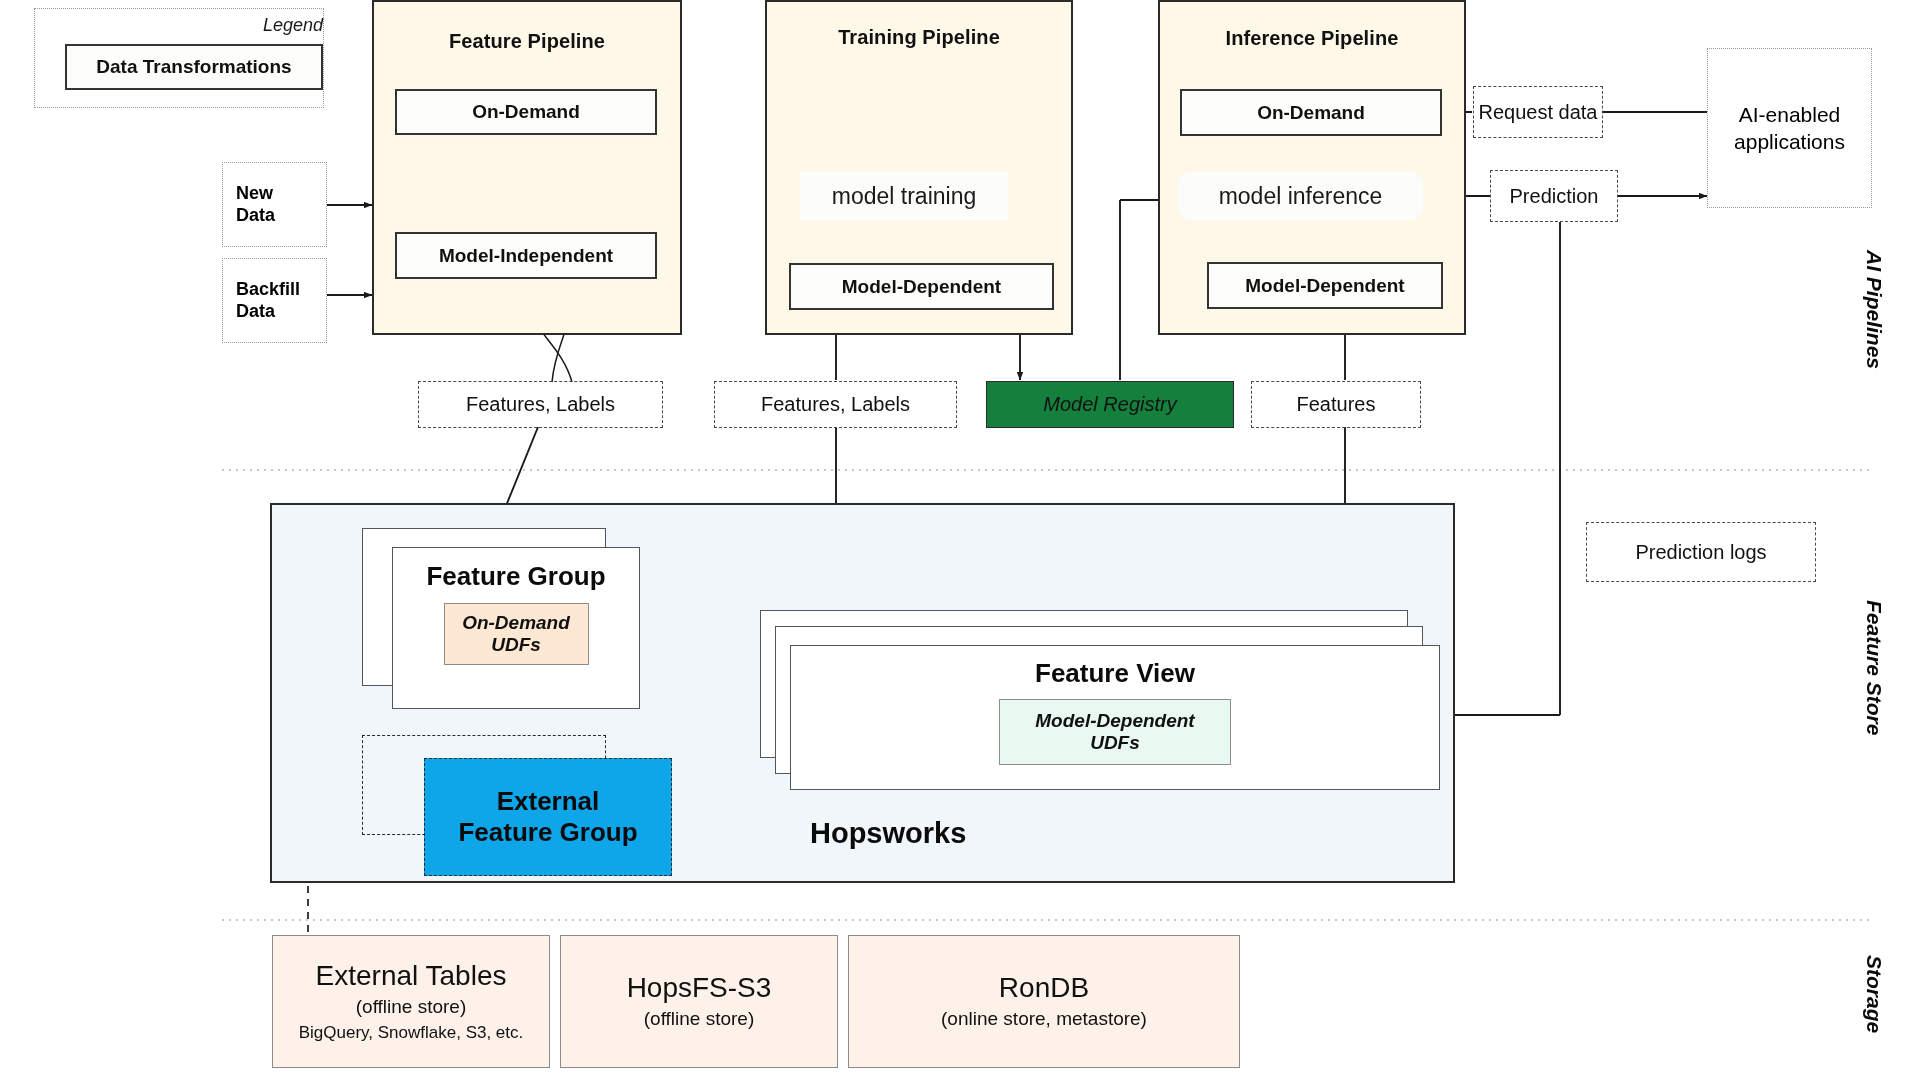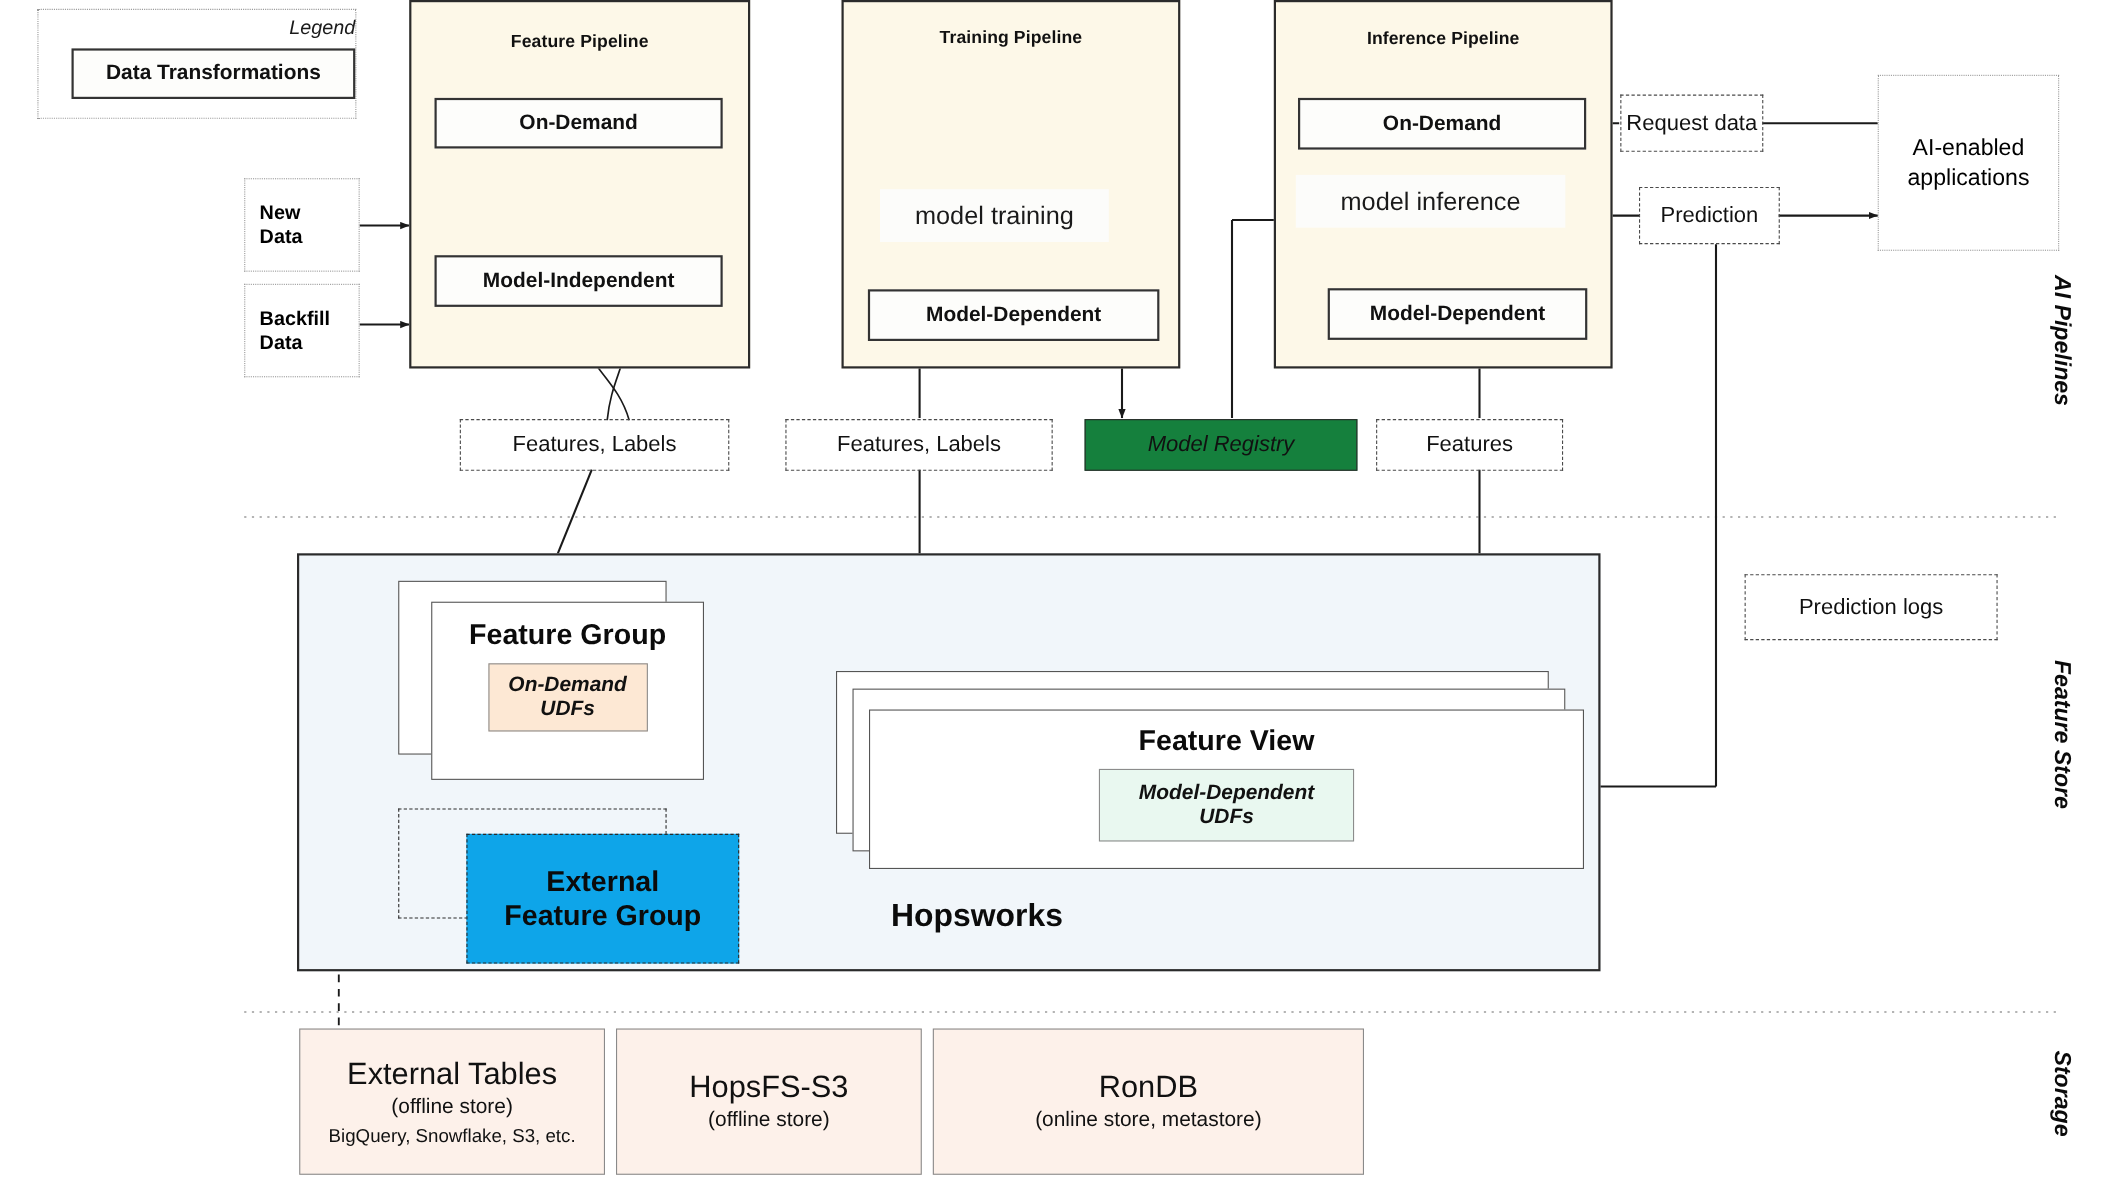--- a/index.html
+++ b/index.html
@@ -10,21 +10,21 @@
     -webkit-font-smoothing:antialiased;
   }
   #canvas{position:absolute;inset:0;width:1920px;height:1080px;}
   #svg-layer{position:absolute;left:0;top:0;width:1920px;height:1080px;pointer-events:none;}
 
   .box{position:absolute;box-sizing:border-box;display:flex;flex-direction:column;
        align-items:center;justify-content:center;text-align:center;}
 
   
   .pipeline{background:#fdf8e8;border:2px solid #2b2b2b;}
-  .pipeline-title{font-weight:bold;font-size:16px;color:#111;letter-spacing:.1px;}
+  .pipeline-title{font-weight:bold;font-size:20px;color:#111;letter-spacing:.1px;}
 
   
   .tf{background:#fdfdfb;border:2.5px solid #333;font-weight:bold;font-size:19px;color:#111;}
 
   
   .step{background:#fcfcfa;border:none;font-size:23px;color:#1a1a1a;font-weight:400;}
 
   
   .dashed{background:transparent;border:1.6px dashed #4a4a4a;font-size:20px;color:#111;}
   .dotted{background:transparent;border:1.6px dotted #9a9a9a;}
@@ -164,34 +164,34 @@
   <div class="box tf" style="left:789px;top:263px;width:265px;height:47px;">
     <span>Model-Dependent</span>
   </div>
 
   <div class="box pipeline" style="left:1158px;top:0px;width:308px;height:335px;justify-content:flex-start;">
     <div class="pipeline-title" style="margin-top:25px;">Inference Pipeline</div>
   </div>
   <div class="box tf" style="left:1180px;top:89px;width:262px;height:47px;">
     <span>On-Demand</span>
   </div>
-  <div class="box step" style="left:1178px;top:159px;width:245px;height:48px;">
+  <div class="box step" style="left:1178px;top:172px;width:245px;height:48px;border-radius:13px;">
     <span>model inference</span>
   </div>
   <div class="box tf" style="left:1207px;top:262px;width:236px;height:47px;">
     <span>Model-Dependent</span>
   </div>
 
   <div class="box dashed" style="left:1473px;top:86px;width:130px;height:52px;">
     <span>Request data</span>
   </div>
   <div class="box dashed" style="left:1490px;top:170px;width:128px;height:52px;">
     <span>Prediction</span>
   </div>
-  <div class="box dotted" style="left:1707px;top:68px;width:165px;height:160px;">
+  <div class="box dotted" style="left:1707px;top:48px;width:165px;height:160px;">
     <span style="white-space:pre-line;font-size:21px;line-height:1.3;">AI-enabled
 applications</span>
   </div>
   <div class="box dashed" style="left:1586px;top:522px;width:230px;height:60px;">
     <span>Prediction logs</span>
   </div>
 
   <div class="box dashed" style="left:418px;top:381px;width:245px;height:47px;">
     <span>Features, Labels</span>
   </div>

